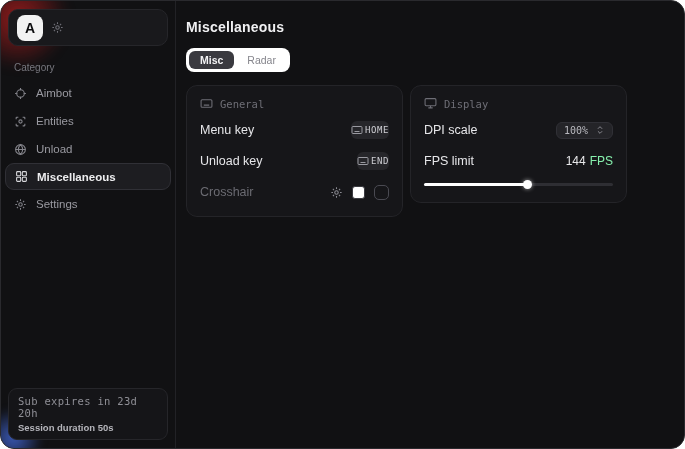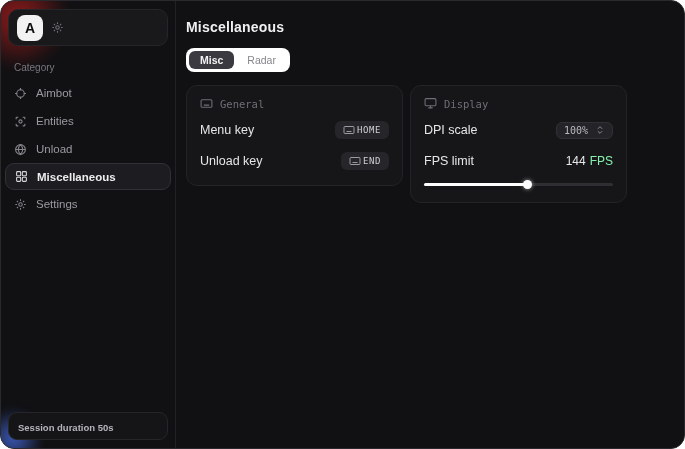--- a/index.html
+++ b/index.html
@@ -94,21 +94,21 @@
   }
   .panel-head .ph-ic { display:flex; color:#6e6e76; }
   .prow {
     margin-top:9px; height:22px;
     display:flex; align-items:center; justify-content:space-between;
   }
   .prow-label { font-size:12.5px; font-weight:400; color:#e6e6e9; }
   .prow-label.dim { color:#6b6b72; }
   .keybind-btn {
     display:inline-flex; align-items:center; gap:2px;
-    background:#26262a; border-radius:6px; padding:3px 8px;
+    background:#26262a; border-radius:6px; padding:3px 0;
     font-family:"DejaVu Sans Mono", monospace; font-size:9px;
     letter-spacing:.6px; color:#cfcfd4; cursor:pointer;
   }
   .keybind-btn .kb-ic { display:flex; color:#9a9aa1; }
   .cross-controls { display:flex; align-items:center; gap:9px; }
   .gear-btn { display:flex; color:#8b8b92; cursor:pointer; }
   .swatch {
     width:13px; height:13px; border-radius:3px;
     border:1px solid #3a3a40; cursor:pointer;
   }
@@ -208,20 +208,21 @@
             <path d="M12 2.5v3M12 18.5v3M2.5 12h3M18.5 12h3M5.3 5.3l2.1 2.1M16.6 16.6l2.1 2.1M18.7 5.3l-2.1 2.1M7.4 16.6l-2.1 2.1"></path>
           </svg>
         </span>
         <span>Settings</span>
       </div>
     </div>
 
     <div class="side-spacer"></div>
 
     <div class="expiry-card">
+      <div class="expiry-line1">Sub expires in 23d 20h</div>
       <div class="expiry-line2">Session duration 50s</div>
     </div>
   </div>
 
   <div class="main">
     <div class="page-title">Miscellaneous</div>
 
     <div class="tabs">
       <div class="tab selected">Misc</div>
       <div class="tab">Radar</div>
@@ -259,20 +260,33 @@
             <span class="kb-ic">
               <svg width="12" height="12" viewBox="0 0 24 24" fill="none" stroke="currentColor" stroke-width="2">
                 <rect x="2" y="5" width="20" height="14" rx="2"></rect>
                   <path d="M7 15h10"></path>
               </svg>
             </span>
             <span>END</span>
           </span>
         </div>
 
+        <div class="prow">
+          <span class="prow-label dim">Crosshair</span>
+          <span class="cross-controls">
+            <span class="gear-btn">
+              <svg width="13" height="13" viewBox="0 0 24 24" fill="none" stroke="currentColor" stroke-width="2">
+                <circle cx="12" cy="12" r="3.2"></circle>
+                <path d="M12 2.5v3M12 18.5v3M2.5 12h3M18.5 12h3M5.3 5.3l2.1 2.1M16.6 16.6l2.1 2.1M18.7 5.3l-2.1 2.1M7.4 16.6l-2.1 2.1"></path>
+              </svg>
+            </span>
+            <span class="swatch" style="background: rgb(255, 255, 255);"></span>
+            <span class="checkbox"></span>
+          </span>
+        </div>
       </div>
 
       <div class="panel">
         <div class="panel-head">
           <span class="ph-ic">
             <svg width="13" height="13" viewBox="0 0 24 24" fill="none" stroke="currentColor" stroke-width="2">
               <rect x="2" y="3" width="20" height="13" rx="2"></rect>
                 <path d="M12 16v4M8 20h8"></path>
             </svg>
           </span>

